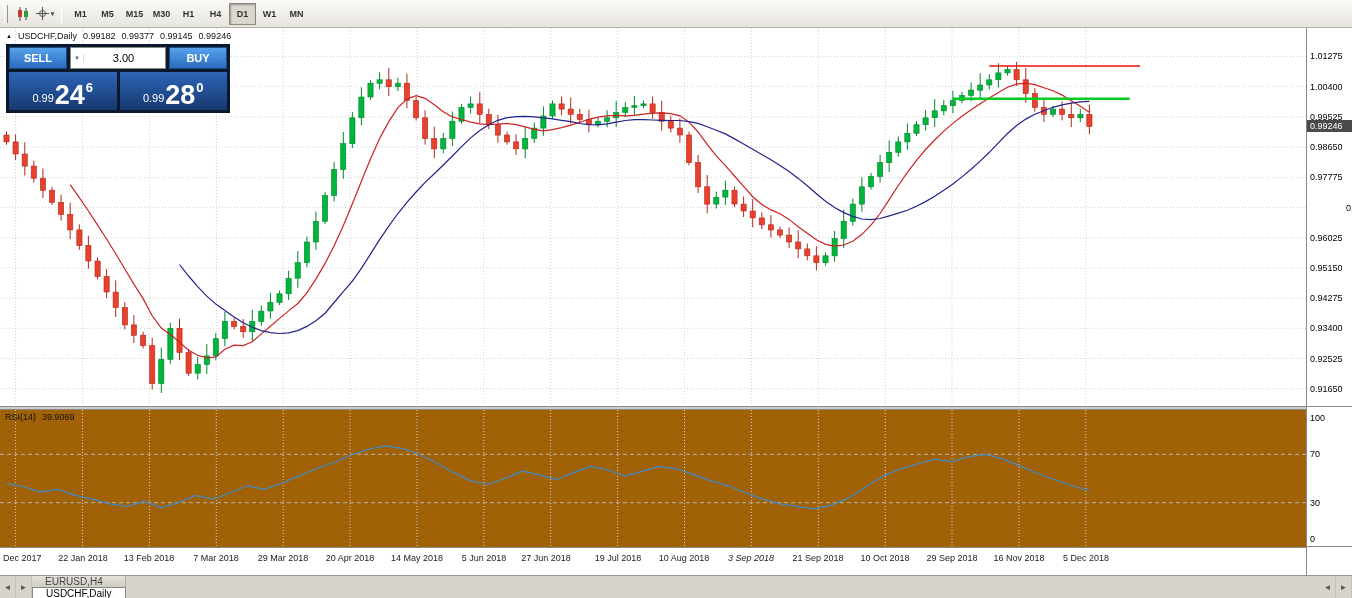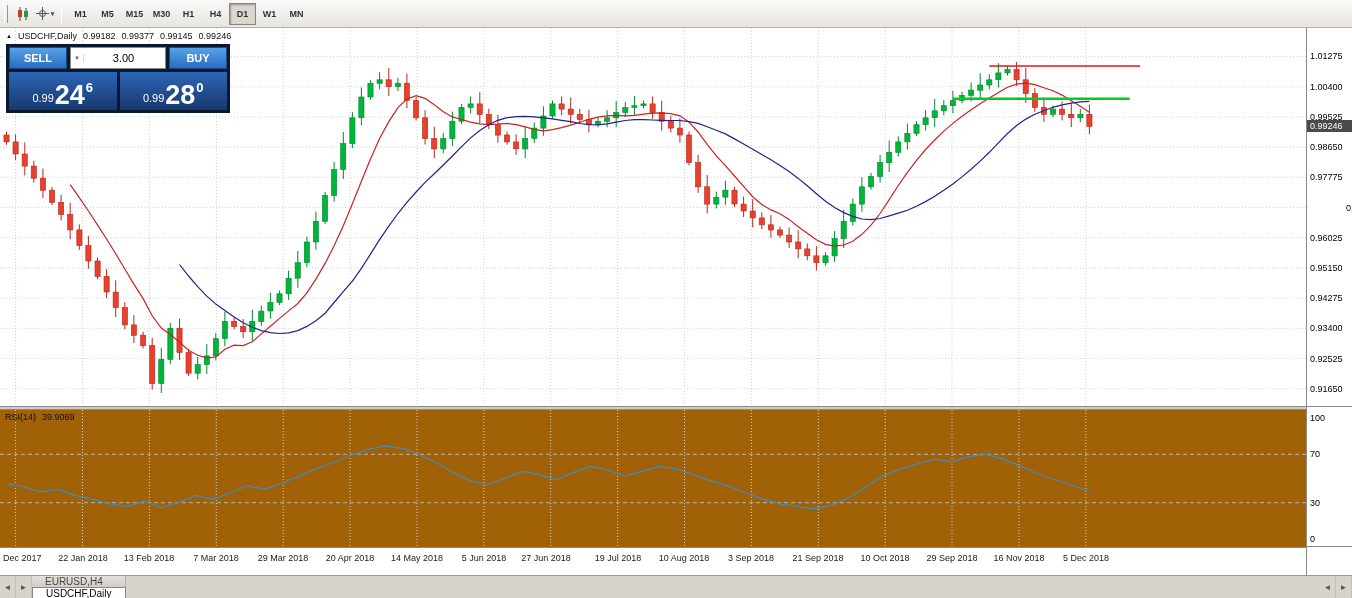--- a/index.html
+++ b/index.html
@@ -435,21 +435,21 @@
           <div class="date-label" style="left: 51px;">22 Jan 2018</div>
           <div class="date-label" style="left: 117px;">13 Feb 2018</div>
           <div class="date-label" style="left: 184px;">7 Mar 2018</div>
           <div class="date-label" style="left: 251px;">29 Mar 2018</div>
           <div class="date-label" style="left: 318px;">20 Apr 2018</div>
           <div class="date-label" style="left: 385px;">14 May 2018</div>
           <div class="date-label" style="left: 452px;">5 Jun 2018</div>
           <div class="date-label" style="left: 496px; margin-left: 18px;">27 Jun 2018</div>
           <div class="date-label" style="left: 586px;">19 Jul 2018</div>
           <div class="date-label" style="left: 652px;">10 Aug 2018</div>
-          <div class="date-label" style="left: 719px;">3 Sep 2018</div>
+          <div class="date-label" style="left: 719px; font-style: italic;">3 Sep 2018</div>
           <div class="date-label" style="left: 786px;">21 Sep 2018</div>
           <div class="date-label" style="left: 853px;">10 Oct 2018</div>
           <div class="date-label" style="left: 920px;">29 Sep 2018</div>
           <div class="date-label" style="left: 987px;">16 Nov 2018</div>
           <div class="date-label" style="left: 1054px;">5 Dec 2018</div>
         </div>
     </div>
 
     <div class="axis-col" id="axis-col">
       <div class="axis-sep" style="top:378px"></div>

